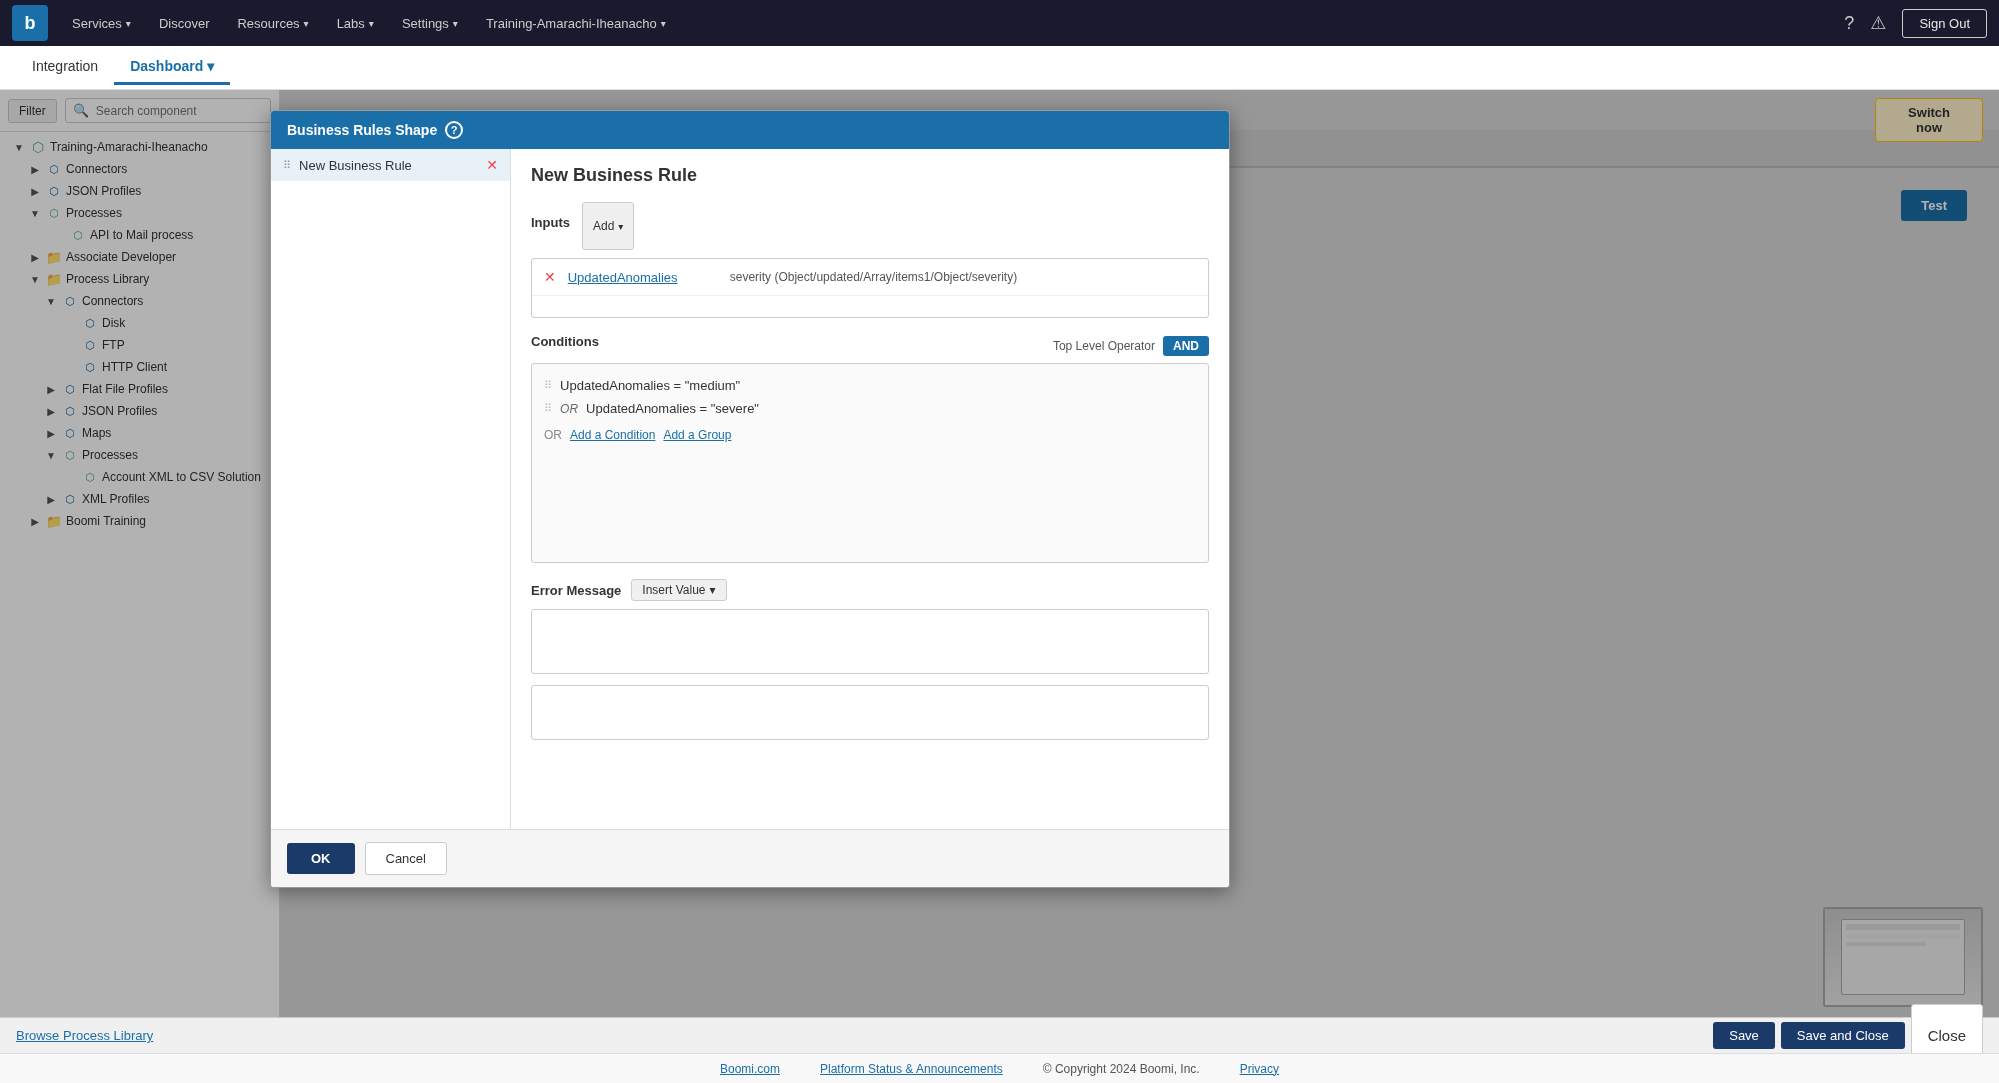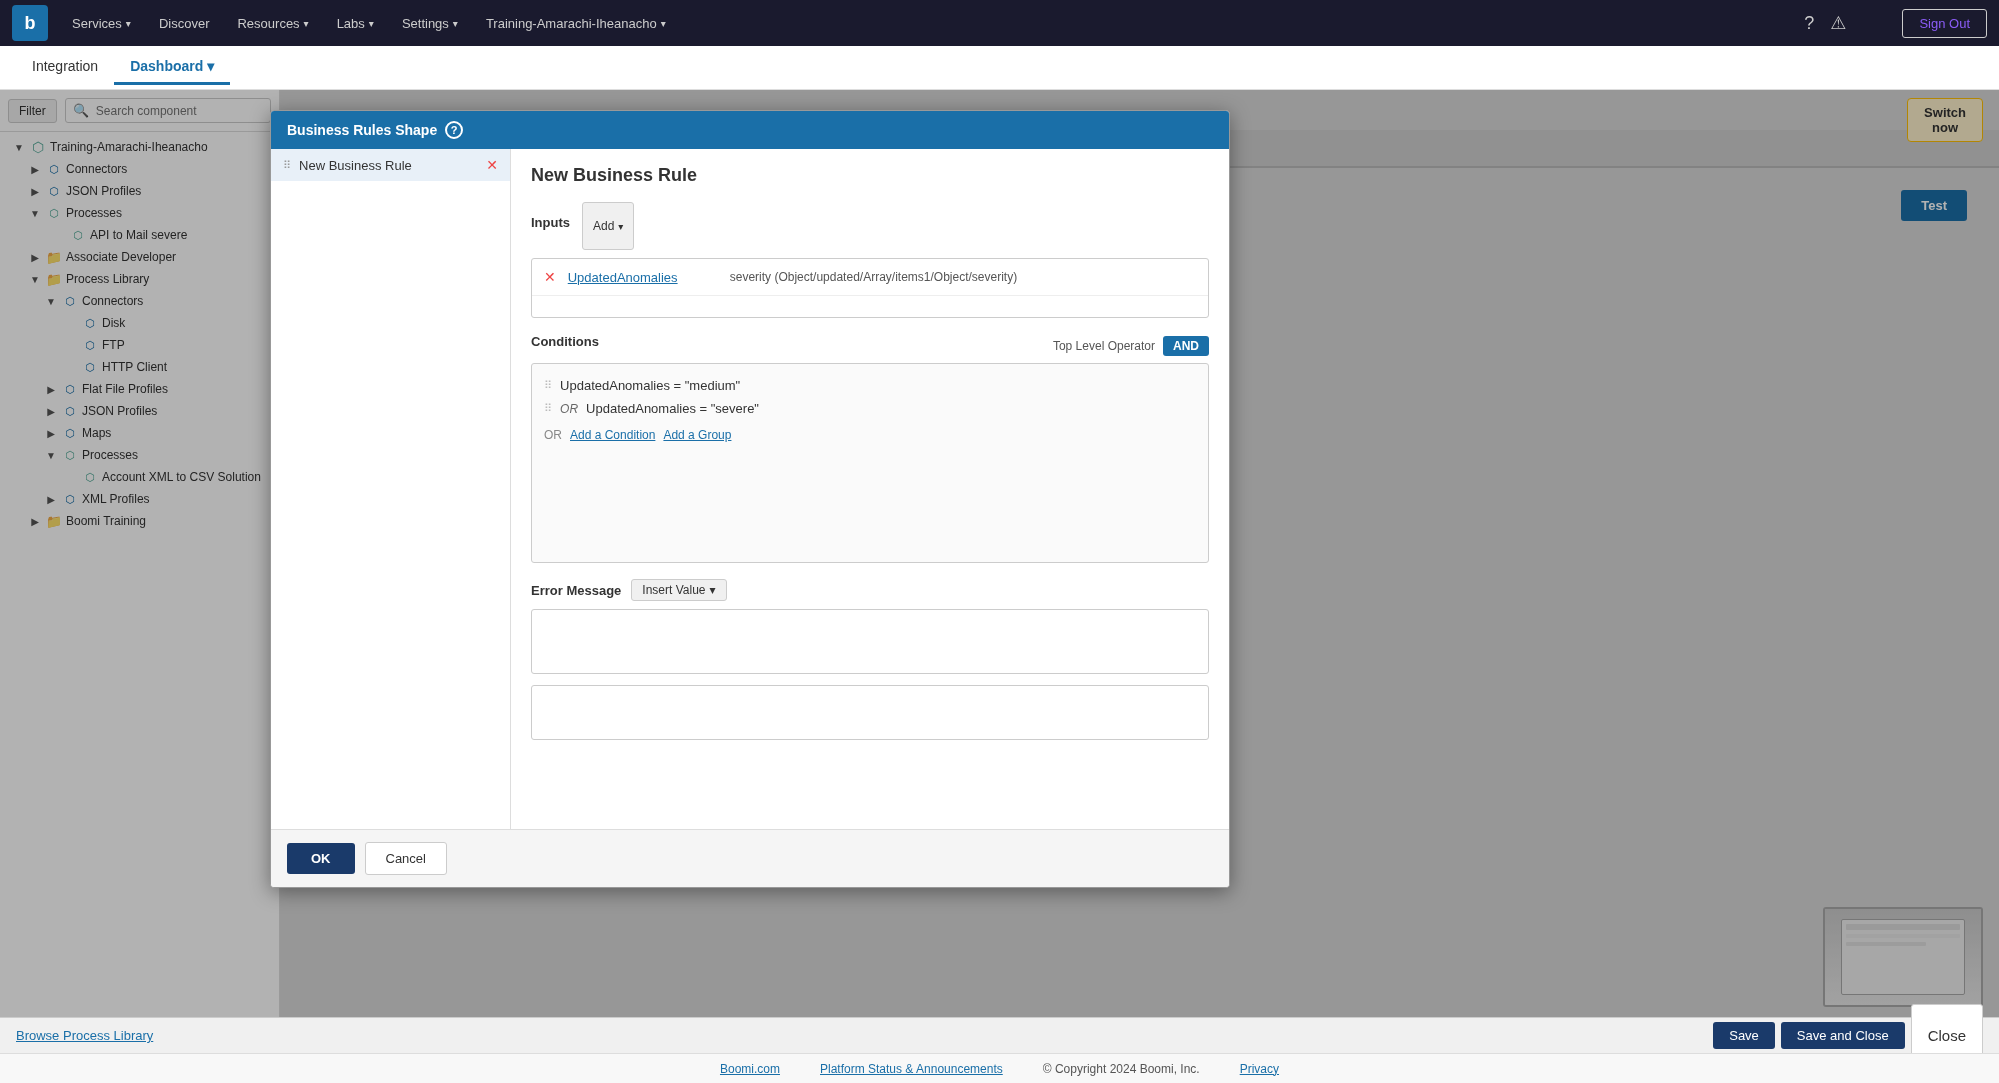--- a/index.html
+++ b/index.html
@@ -34,26 +34,25 @@
       border-radius: 3px;
     }
     .nav-item .arrow { font-size: 10px; }
     .nav-spacer { flex: 1; }
     .nav-icons { display: flex; align-items: center; gap: 16px; }
     .nav-icon-btn {
       color: #ccc; cursor: pointer; font-size: 18px; display: flex; align-items: center;
     }
     .sign-out-btn {
       border: 1px solid #ccc;
-      color: #8b5cf6;
+      color: #e5e5e5;
       padding: 6px 16px;
       border-radius: 3px;
       cursor: pointer;
       font-size: 13px;
-      margin-left: 40px;
     }
 
     
     .second-nav {
       background: #fff;
       height: 44px;
       display: flex;
       align-items: center;
       padding: 0 16px;
       border-bottom: 1px solid #ddd;
@@ -129,21 +128,21 @@
     .connector-icon { color: #1a6fa8; font-size: 11px; }
 
     
     .switch-now-banner {
       position: absolute;
       right: 0;
       top: 0;
       background: #fff3cd;
       border: 1px solid #ffc107;
       border-radius: 4px;
-      padding: 6px 16px;
+      padding: 6px 32px;
       font-size: 13px;
       font-weight: bold;
       color: #333;
       cursor: pointer;
       z-index: 50;
     }
 
     
     .tabs-bar {
       position: absolute;
@@ -618,21 +617,21 @@
         <span class="indent" style="width:20px;"></span>
         <span class="expand-icon">▼</span>
         <span class="node-icon" style="color:#5a9;font-size:11px;">⬡</span>
         <span>Processes</span>
       </div>
 
       <div class="tree-node">
         <span class="indent" style="width:44px;"></span>
         <span class="expand-icon"></span>
         <span class="node-icon" style="color:#5a9;font-size:11px;">⬡</span>
-        <span>API to Mail severe</span>
+        <span>API to Mail process</span>
       </div>
 
       <div class="tree-node">
         <span class="indent" style="width:20px;"></span>
         <span class="expand-icon">▶</span>
         <span class="node-icon" style="color:#f5a623;font-size:13px;">📁</span>
         <span>Associate Developer</span>
       </div>
 
       <div class="tree-node">

